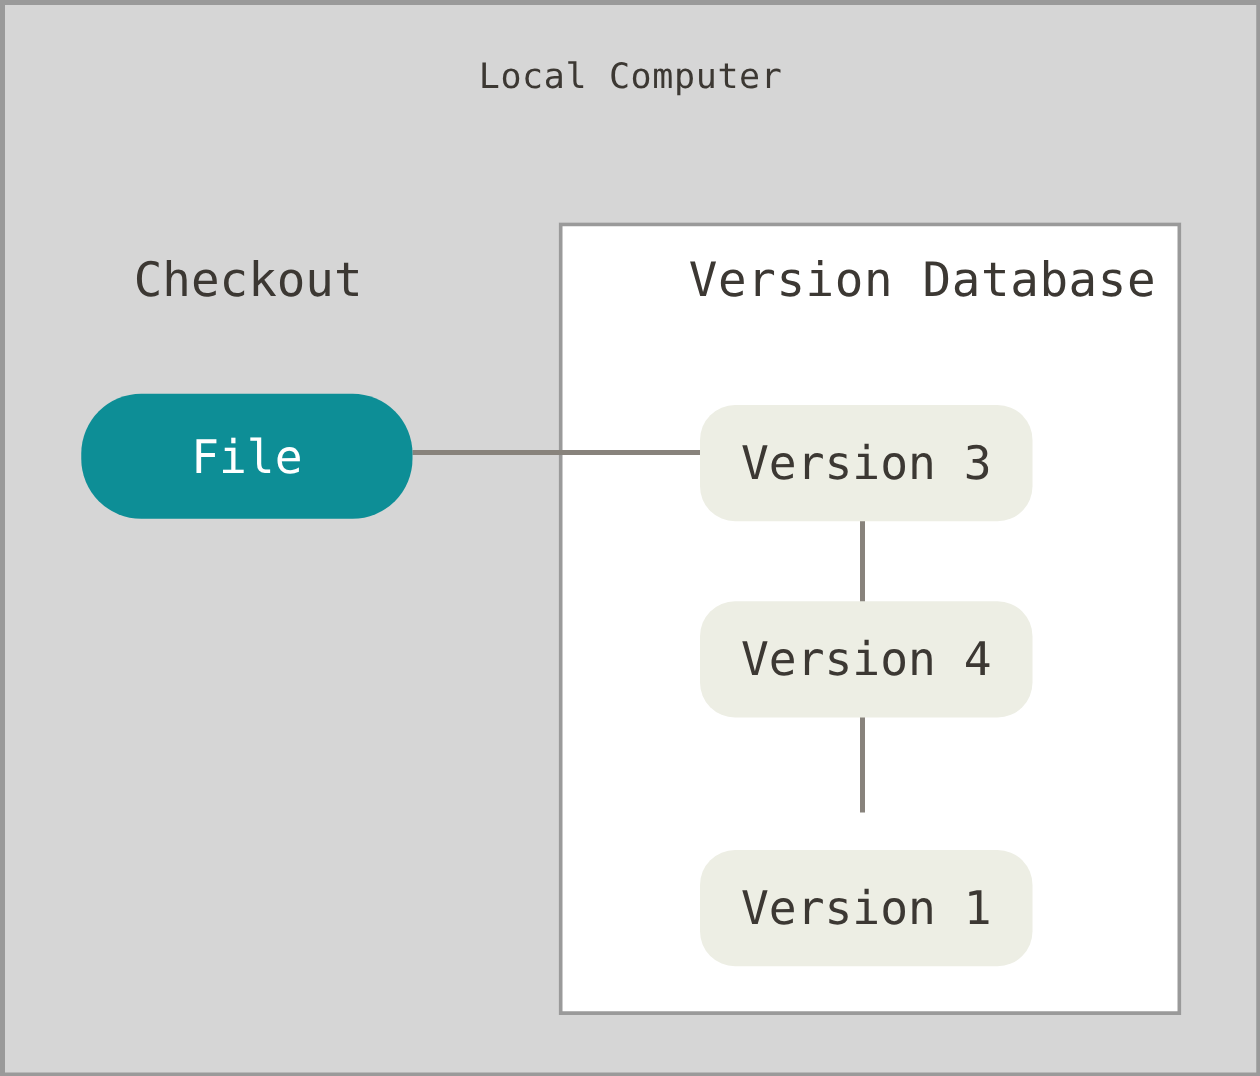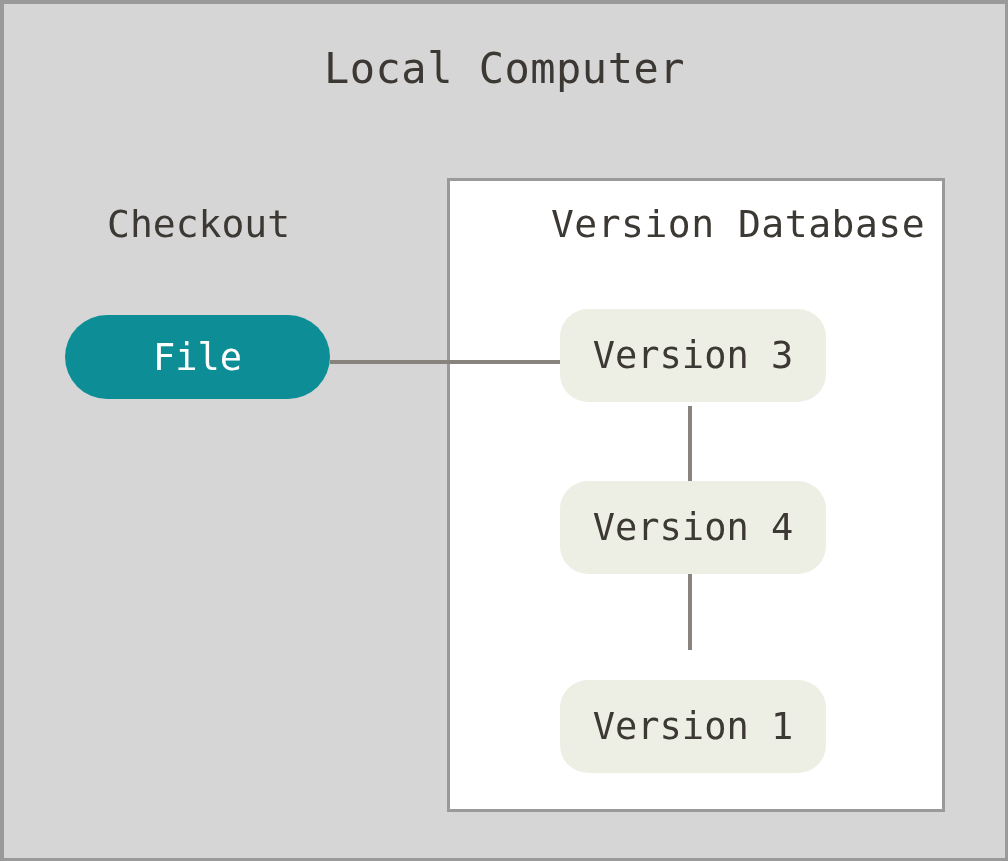--- a/index.html
+++ b/index.html
@@ -24,21 +24,21 @@
     border-top: 4px solid #9a9a9a;
     border-left: 4px solid #9a9a9a;
     border-right: 3px solid #9a9a9a;
     border-bottom: 3px solid #9a9a9a;
   }
 
   
   .cluster-title {
     position: absolute;
     color: #3c3833;
-    font-size: 42px;
+    font-size: 28px;
     letter-spacing: 0.5px;
     white-space: nowrap;
     font-family: "DejaVu Sans Mono", "Liberation Mono", monospace;
   }
   #local-computer-title {
     left: 0;
     right: 0;
     top: 40px;
     text-align: center;
   }
@@ -108,39 +108,39 @@
     align-items: center;
     justify-content: center;
     box-sizing: border-box;
     white-space: nowrap;
   }
 
   #node-file {
     left: 61px;
     top: 311px;
     width: 265px;
-    height: 84px;
+    height: 100px;
     background: #0d8e96;
     border-radius: 48px;
     color: #ffffff;
     font-size: 37px;
     font-family: "DejaVu Sans Mono", "Liberation Mono", monospace;
   }
 
   .node-version {
     width: 266px;
     height: 93px;
     background: #edeee4;
     border-radius: 28px;
     color: #3c3833;
     font-size: 37px;
     left: 556px;
     font-family: "DejaVu Sans Mono", "Liberation Mono", monospace;
   }
-  #node-version-3 { top: 305px; }
+  #node-version-3 { top: 320px; }
   #node-version-2 { top: 477px; }
   #node-version-1 { top: 676px; }
 </style>
 </head>
 <body>
 
 <div id="diagram-root">
 
   <div id="local-computer-title" class="cluster-title">Local Computer</div>
 

